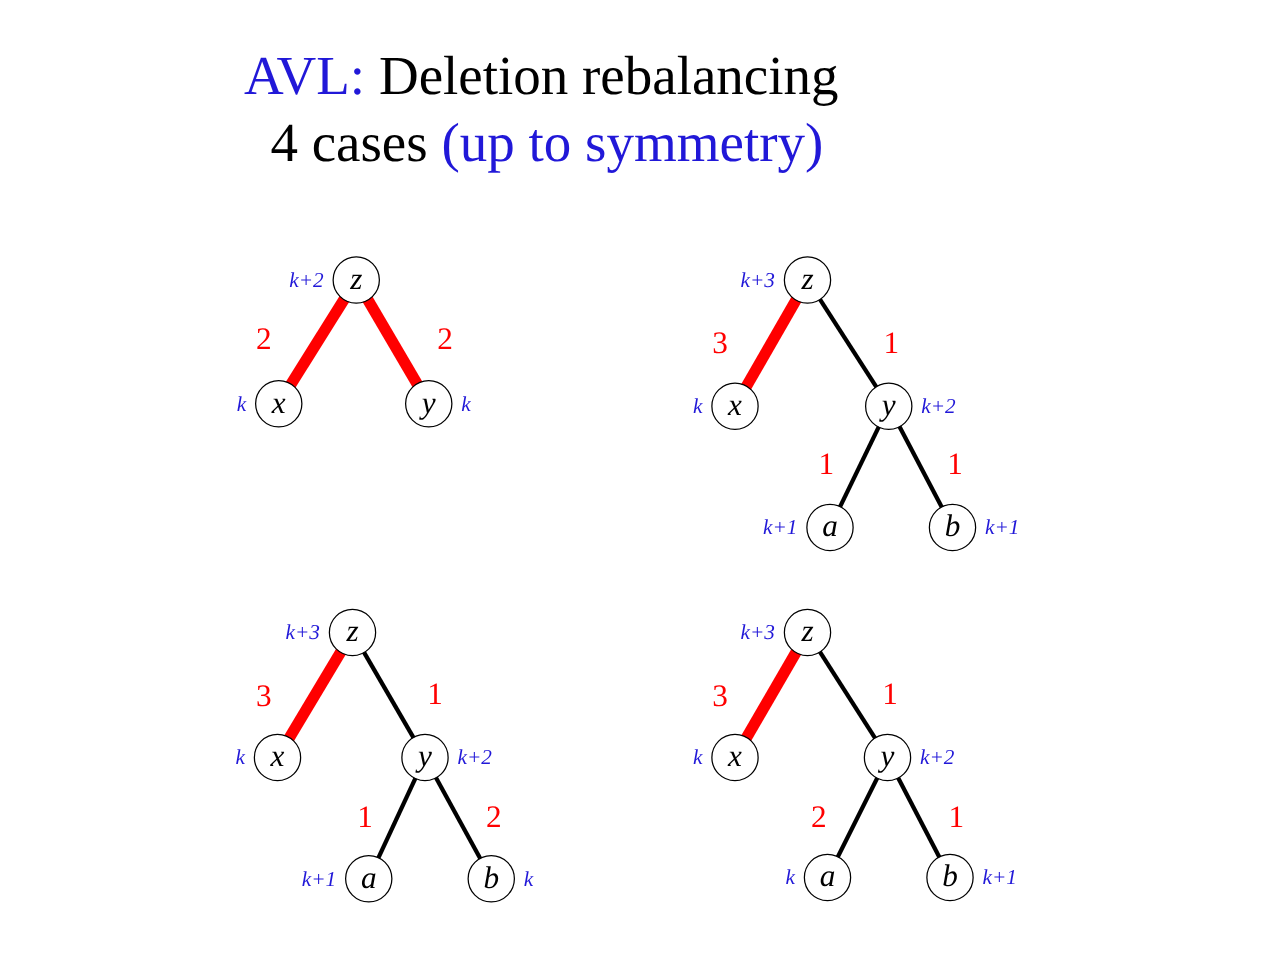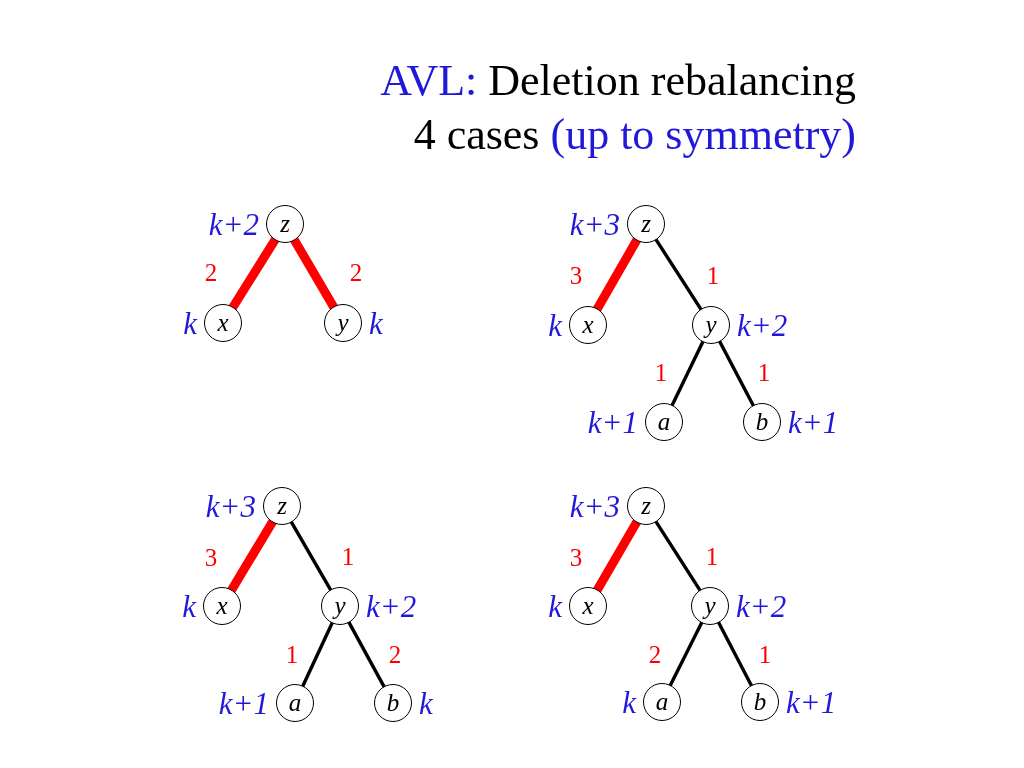--- a/index.html
+++ b/index.html
@@ -12,23 +12,23 @@
     height: 768px;
     position: relative;
     overflow: hidden;
     font-family: "Liberation Serif", "DejaVu Serif", serif;
   }
 
   
   #title-block {
     position: absolute;
     left: 0;
-    top: 54px;
+    top: 34px;
     width: 856px;
-    text-align: right;
+    text-align: center;
     line-height: 1.22;
   }
   .title-line {
     font-size: 44px;
     white-space: nowrap;
   }
   .title-line-1 { padding-left: 10px; }
   .title-line-2 { padding-left: 19px; }
   .t-blue { color: #2118d8; }
   .t-black { color: #000000; }
@@ -65,21 +65,21 @@
     font-style: italic;
     font-size: 25px;
     color: #000000;
     line-height: 1;
     position: relative;
     top: -1px;
   }
   .height-label {
     position: absolute;
     font-style: italic;
-    font-size: 31px;
+    font-size: 17px;
     color: #2118d8;
     white-space: nowrap;
     line-height: 1;
   }
   .height-label.right-of {
     transform: translate(0, -50%);
   }
   .height-label.left-of {
     transform: translate(-100%, -50%);
   }

